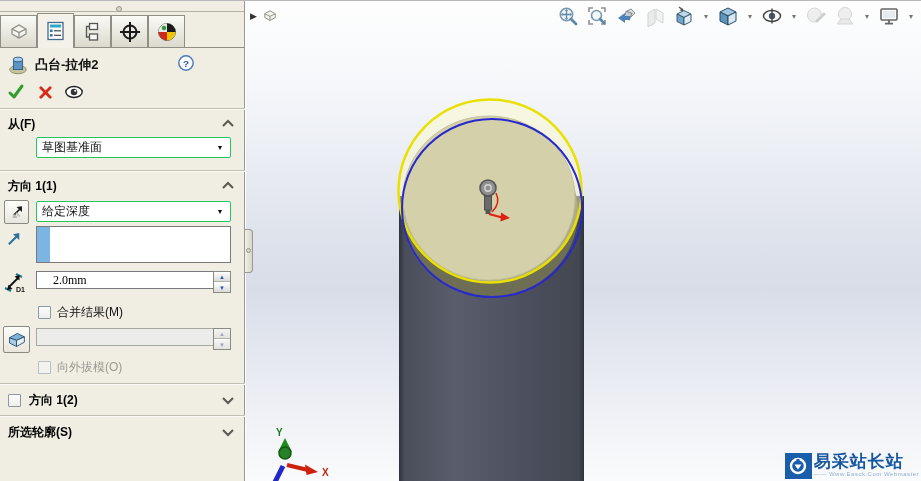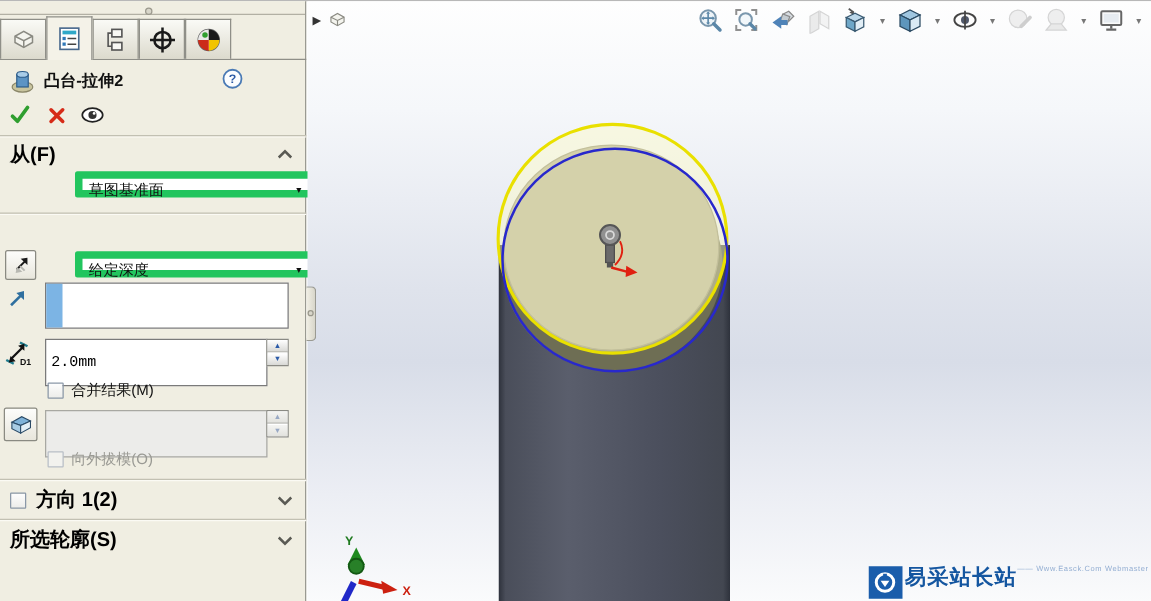--- a/index.html
+++ b/index.html
@@ -28,38 +28,38 @@
   .pm-header { position:absolute; left:0; top:51px; width:207px; height:26px;
                display:flex; align-items:center; }
   .pm-title { font-weight:bold; font-size:13px; margin-left:6px; }
   .help-btn { position:absolute; right:12px; top:2px; width:18px; height:18px; }
   .pm-actions { position:absolute; left:6px; top:80px; height:22px; display:flex; gap:9px; align-items:center; }
   .act-btn { width:20px; height:20px; display:flex; align-items:center; justify-content:center; }
 
   .sep { position:absolute; left:0; width:245px; height:1px; background:#c2c0b2; box-shadow:0 1px 0 #fbfaf4; }
 
   .sec-header { position:absolute; left:0; width:245px; height:22px; display:flex; align-items:center; }
-  .sec-label { font-weight:bold; font-size:16px; color:#000; }
+  .sec-label { font-weight:bold; font-size:12px; color:#000; }
   .chev { position:absolute; right:10px; width:14px; height:10px; }
 
-  .combo { position:absolute; height:21px; background:#fff; border:6px solid #22c55e; border-radius:2px;
-           line-height:19px; padding-left:5px; font-size:12px;margin-left:24px; }
+  .combo { position:absolute; height:21px; background:#fff; border:1px solid #22c55e; border-radius:2px;
+           line-height:19px; padding-left:5px; font-size:12px; }
   .combo .dd-arrow { position:absolute; right:3px; top:0; width:14px; height:19px;
            font-size:7px; color:#111; display:flex; align-items:center; justify-content:center; }
 
   .icon-btn { position:absolute; background:linear-gradient(#fdfdfb,#e8e6dc);
               border:1px solid #8a8a82; border-radius:2px;
               display:flex; align-items:center; justify-content:center; }
   .side-icon { position:absolute; display:flex; align-items:center; justify-content:center; }
 
   .listbox { position:absolute; left:36px; width:195px; height:37px; background:#fff; border:1px solid #7a7a7a; }
   .listbox .sel-strip { position:absolute; left:0; top:0; bottom:0; width:13px; background:#7cb4e4; }
 
-  .field { position:absolute; height:38px; border:1px solid #7a7a7a; background:#fff;
-           font-size:12px; padding:0 4px; font-family:Liberation Mono, monospace; }
+  .field { position:absolute; height:18px; border:1px solid #7a7a7a; background:#fff;
+           font-size:12px; padding:0 16px; font-family:Liberation Serif, serif; }
   .field.disabled { background:#ececea; border-color:#a8a8a2; }
   .spinner { position:absolute; width:18px; height:22px; border:1px solid #8a8a84; background:#f4f4f2; }
   .spin-half { width:100%; height:50%; background:linear-gradient(#ffffff,#d9d9d6);
                border-bottom:1px solid #b0b0aa; font-size:6px; color:#2a5aa8;
                display:flex; align-items:center; justify-content:center; }
   .spin-half:last-child { border-bottom:none; border-top:1px solid #fff; }
   .spinner.disabled .spin-half { color:#98a8c4; background:linear-gradient(#f4f4f2,#e2e2de); }
 
   .checkrow { position:absolute; display:flex; align-items:center; gap:6px;text-align:center; }
   .checkbox { width:13px; height:13px; background:linear-gradient(#fdfdfd,#ededea);
@@ -85,21 +85,21 @@
   .hud-btn { width:22px; height:22px; display:flex; align-items:center; justify-content:center; }
   .hud-btn svg { width:22px; height:22px; }
   .hud-btn.disabled { filter:grayscale(1) opacity(.40); }
   .caret { font-size:8px; color:#777; width:8px; display:flex; justify-content:center; }
 
   .model-svg { position:absolute; left:0; top:0; }
   .triad-svg { position:absolute; left:0; bottom:0; }
 
   .watermark { position:absolute; right:2px; bottom:3px; display:flex; align-items:flex-start; gap:2px; }
   .wm-logo { width:27px; height:26px; background:#1a5dab; display:flex; align-items:center; justify-content:center; }
-  .wm-col { display:flex; }
+  .wm-col { display:flex; flex-direction:column; }
   .wm-title { font-size:17px; font-weight:bold; color:#1456a0; letter-spacing:1px; line-height:18px; }
   .wm-tagline { font-size:6px; color:#93aed2; letter-spacing:.5px; }
 </style>
 </head>
 <body>
 
 <div class="screen">
 
   <aside class="panel">
 
@@ -195,20 +195,26 @@
         <polyline points="2,7 7,2 12,7" fill="none" stroke="#5a5a54" stroke-width="2"></polyline>
       </svg>
     </div>
     <div class="combo" style="left:36px; top:136px; width:195px">
       <span>草图基准面</span>
       <span class="dd-arrow">▼</span>
     </div>
 
     <div class="sep" style="top:169px"></div>
 
+    <div class="sec-header" style="top:174px">
+      <span class="sec-label" style="margin-left:8px">方向 1(1)</span>
+      <svg class="chev" viewBox="0 0 14 10">
+        <polyline points="2,7 7,2 12,7" fill="none" stroke="#5a5a54" stroke-width="2"></polyline>
+      </svg>
+    </div>
 
     <div class="icon-btn" style="left:4px; top:199px; width:25px; height:24px">
       <svg width="18" height="18" viewBox="0 0 20 20">
         <line x1="6" y1="14" x2="13" y2="7" stroke="#1a1a1a" stroke-width="1.8"></line>
         <polygon points="15.5,3.5 15.5,10 9.5,4.5" fill="#1a1a1a"></polygon>
         <line x1="9" y1="11" x2="13" y2="15" stroke="#b8b8b2" stroke-width="1.8"></line>
         <polygon points="5,17 11,16 6,11.5" fill="#b8b8b2"></polygon>
       </svg>
     </div>
     <div class="combo" style="left:36px; top:200px; width:195px">

